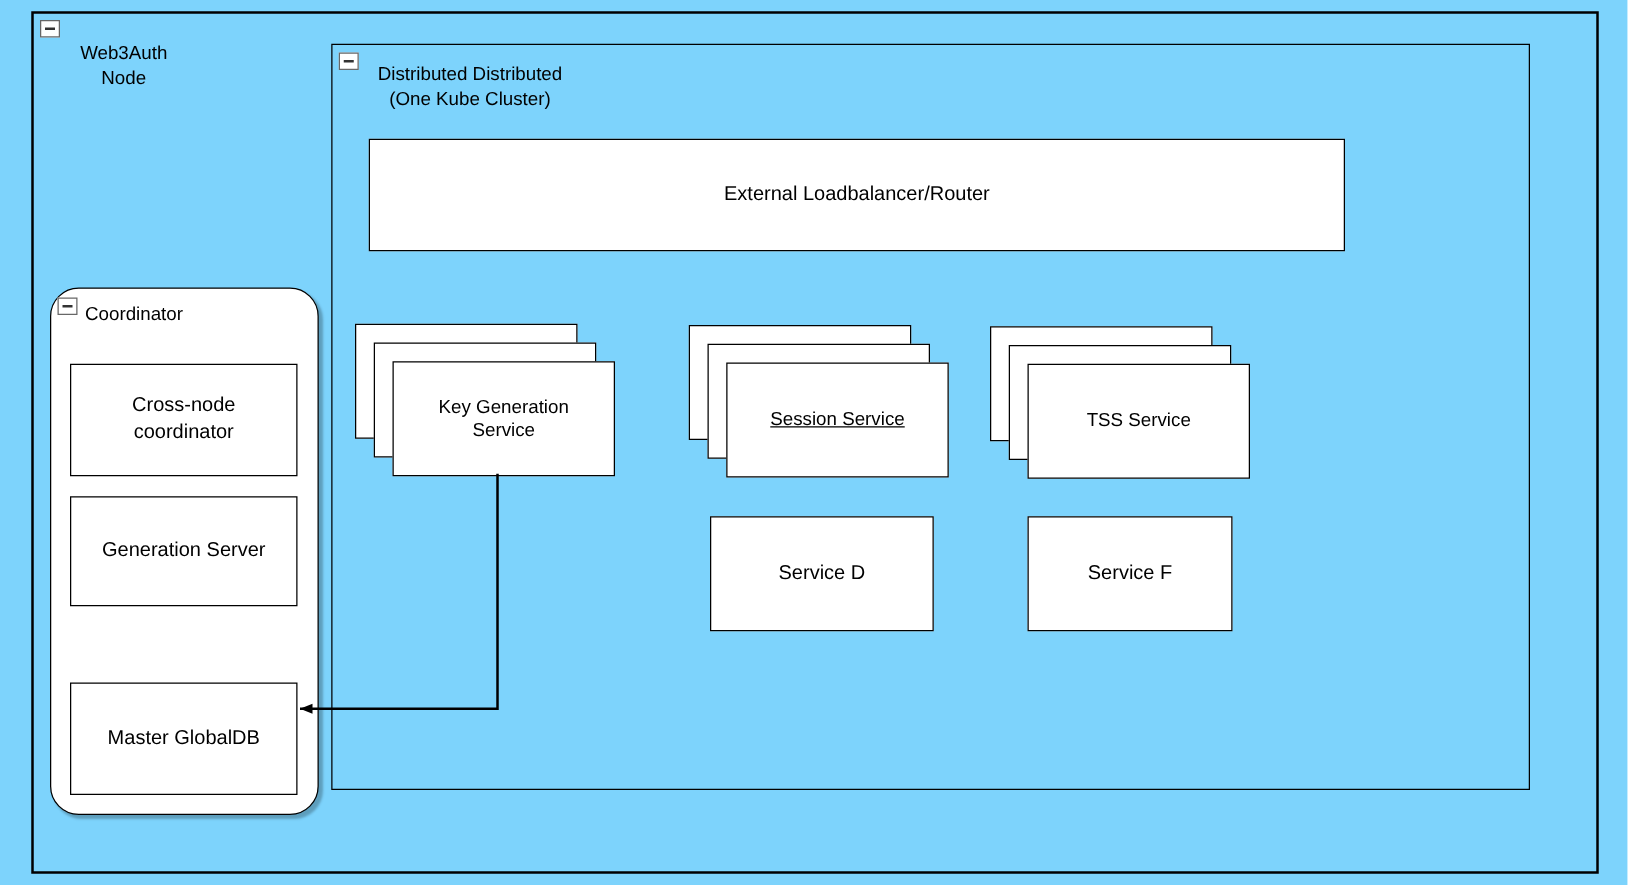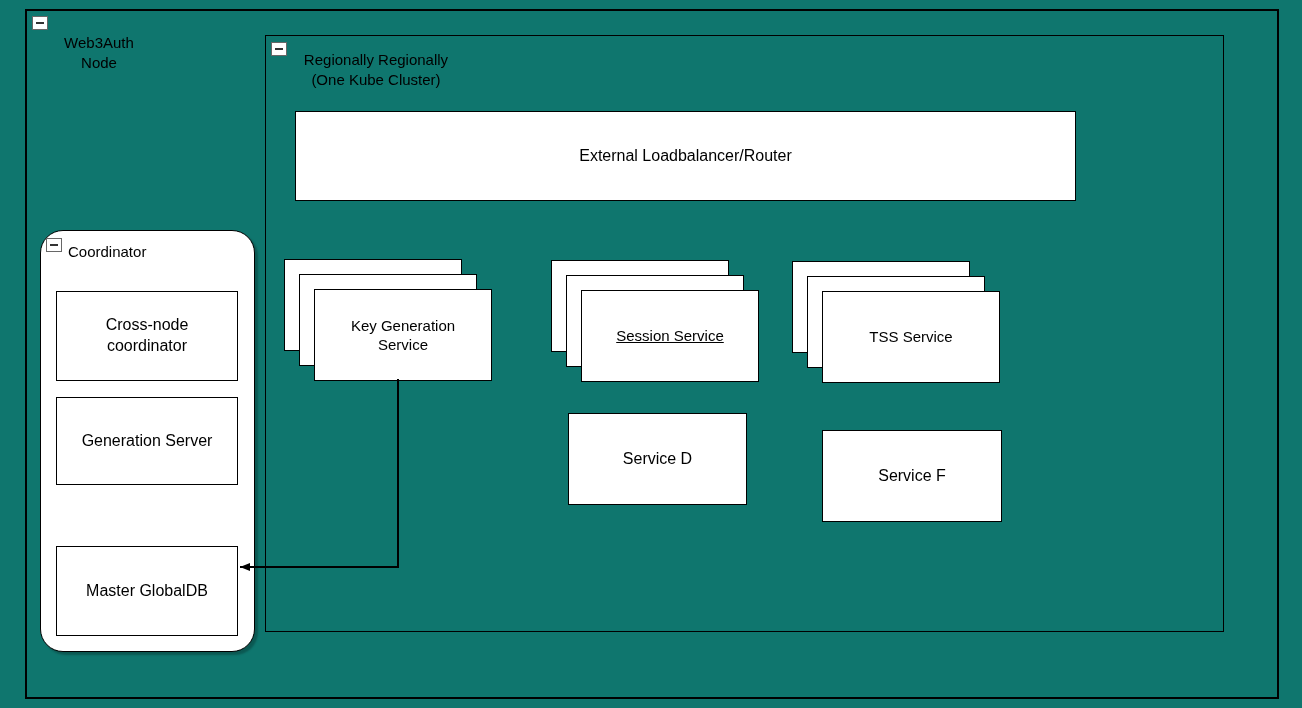--- a/index.html
+++ b/index.html
@@ -5,21 +5,21 @@
   * { margin: 0; padding: 0; box-sizing: border-box; }
   html, body { background: #ffffff; }
   body {
     font-family: "Liberation Sans", sans-serif;
     color: #000;
   }
   .page {
     position: relative;
     width: 1302px;
     height: 708px;
-    background: #0f766e;
+    background: #7dd3fc;
     overflow: hidden;
   }
   .abs { position: absolute; }
   .frame {
     border: 2px solid #000;
     background: transparent;
   }
   .shape {
     border: 1.5px solid #000;
     background: #ffffff;
@@ -88,21 +88,21 @@
 
     <div class="abs group-label" style="left:20px; top:22px; width:104px; text-align:center;">Web3Auth
 Node</div>
 
     <div class="abs frame" style="left:238px; top:24px; width:959px; height:597px; border-width:1.5px;">
 
       <div class="abs collapse" style="left:5px; top:6px;">
         <div class="bar"></div>
       </div>
 
-      <div class="abs group-label" style="left:20px; top:14px; width:180px; text-align:center;">Regionally Regionally
+      <div class="abs group-label" style="left:20px; top:14px; width:180px; text-align:center;">Distributed Distributed
 (One Kube Cluster)</div>
 
       <div class="abs shape" style="left:29px; top:75px; width:781px; height:90px;">
         <span class="prelines">External Loadbalancer/Router</span>
       </div>
 
       <div class="abs" style="left:18px; top:223px; width:208px; height:122px;">
         <div class="card" style="left:0; top:0;"></div>
         <div class="card" style="left:15px; top:15px;"></div>
         <div class="card" style="left:30px; top:30px;">
@@ -124,21 +124,21 @@
         <div class="card" style="left:15px; top:15px;"></div>
         <div class="card" style="left:30px; top:30px;">
           <span class="prelines">TSS Service</span>
         </div>
       </div>
 
       <div class="abs shape" style="left:302px; top:377px; width:179px; height:92px;">
         <span class="prelines">Service D</span>
       </div>
 
-      <div class="abs shape" style="left:556px; top:377px; width:180px; height:92px;margin-top:17px;">
+      <div class="abs shape" style="left:556px; top:377px; width:164px; height:92px;">
         <span class="prelines">Service F</span>
       </div>
 
     </div>
 
     <div class="abs frame shadowed" style="left:13px; top:219px; width:215px; height:422px; border-width:1.5px;">
 
       <div class="abs collapse" style="left:5px; top:7px;">
         <div class="bar"></div>
       </div>

